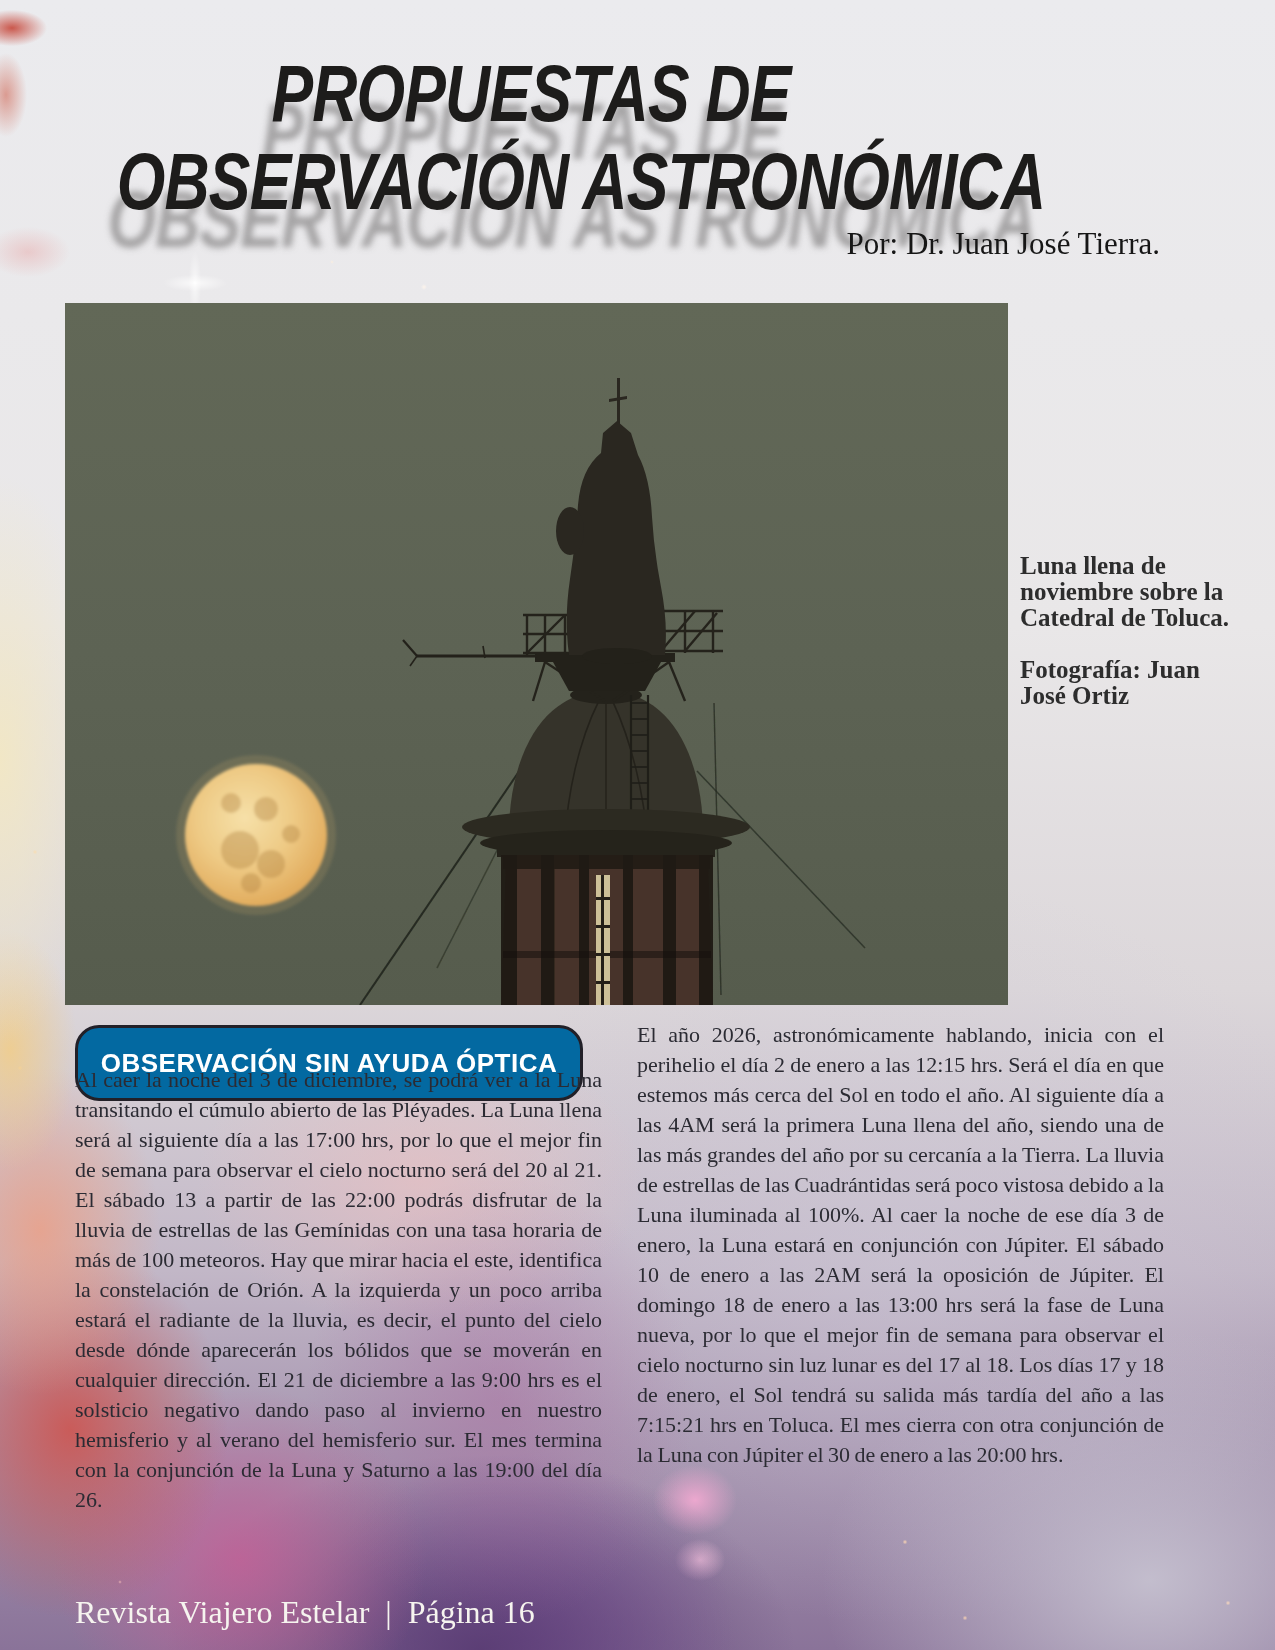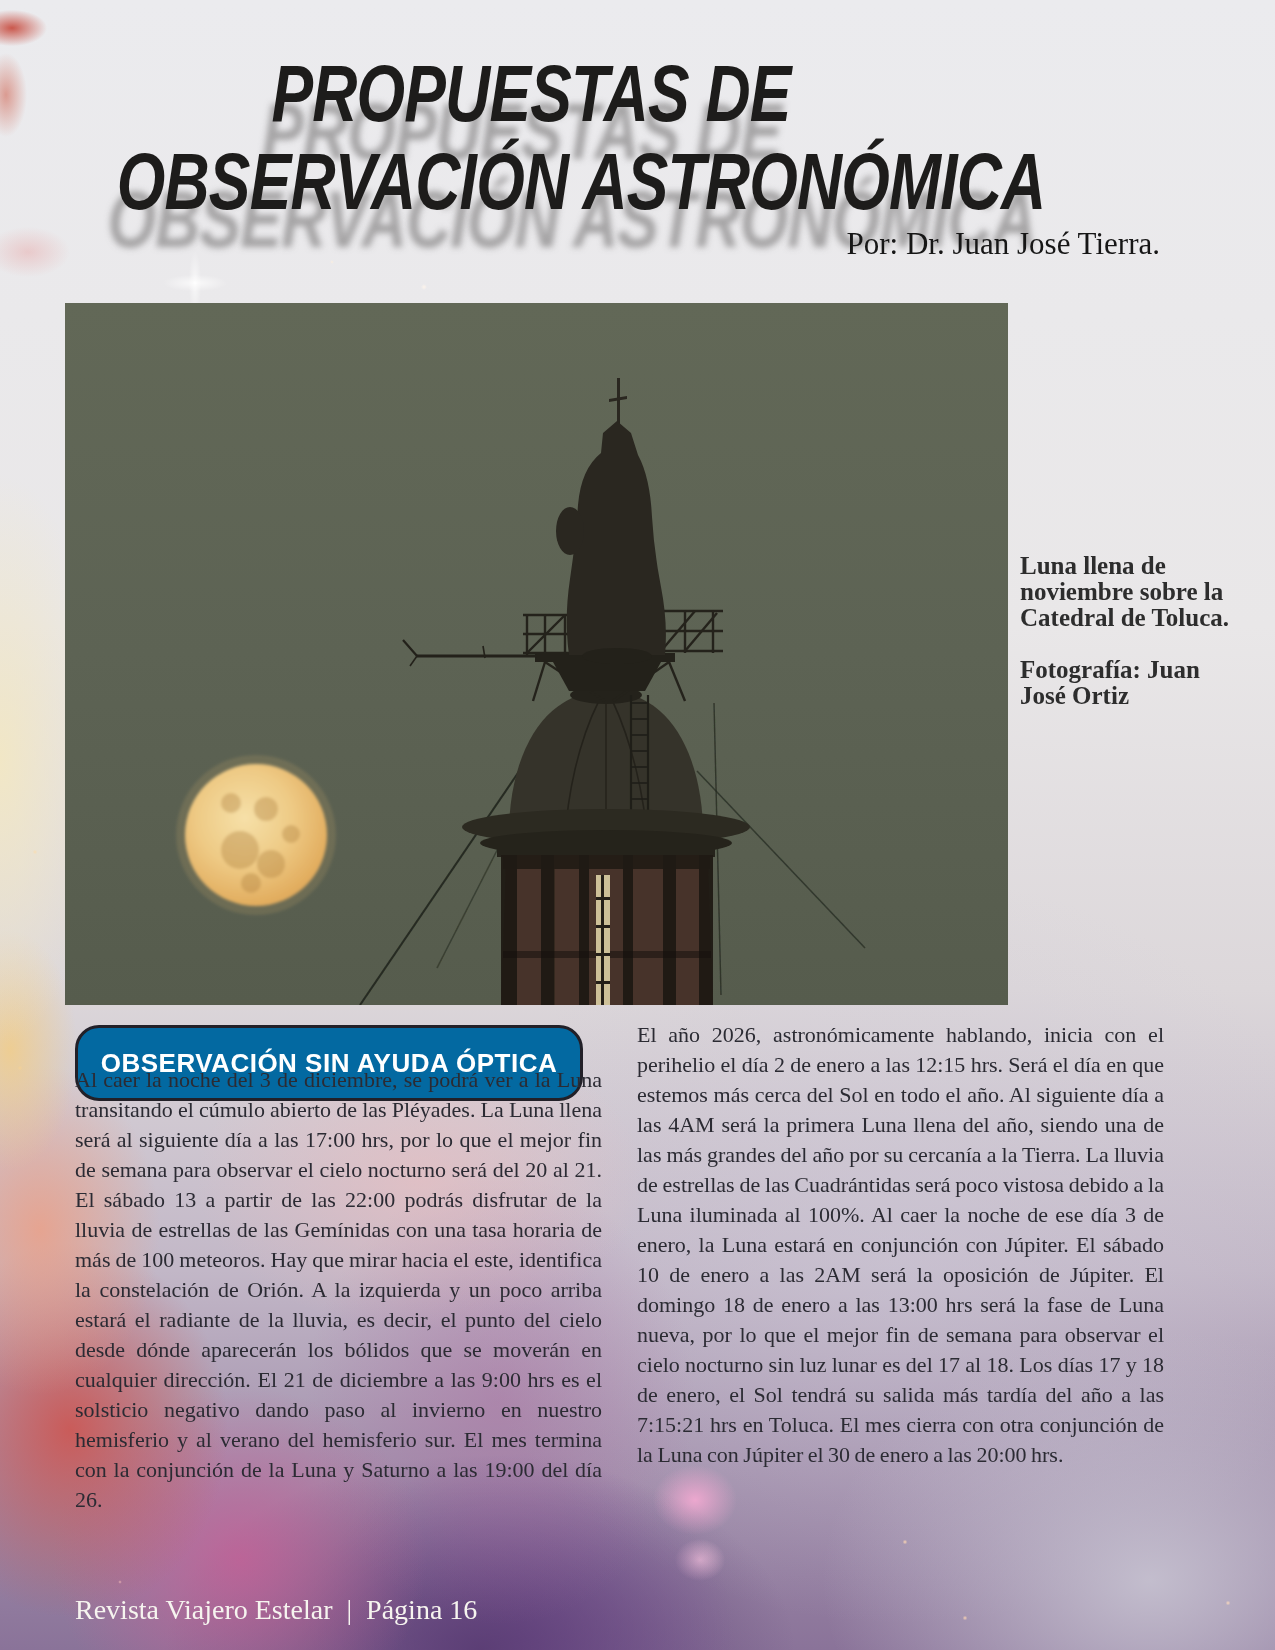--- a/index.html
+++ b/index.html
@@ -73,21 +73,21 @@
   
   .col{
     position:absolute;width:527px;font-size:22px;line-height:30px;color:#2b2b33;
     text-align:justify;word-spacing:-1px;
   }
   .col-left{left:75px;top:1065px;}
   .col-right{left:637px;top:1020px;}
   .col p{margin:0 0 20px 0;}
   
   .footer{
-    position:absolute;left:75px;top:1594px;font-size:28px;color:#f6f4ef;white-space:pre;
+    position:absolute;left:75px;top:1594px;font-size:32px;color:#f6f4ef;white-space:pre;
   }
 </style>
 </head>
 <body>
 
 <div class="bg"></div>
 
 <div class="title-wrap">
   <span class="title-line">PROPUESTAS DE</span>
   <span class="title-line">OBSERVACIÓN ASTRONÓMICA</span>

